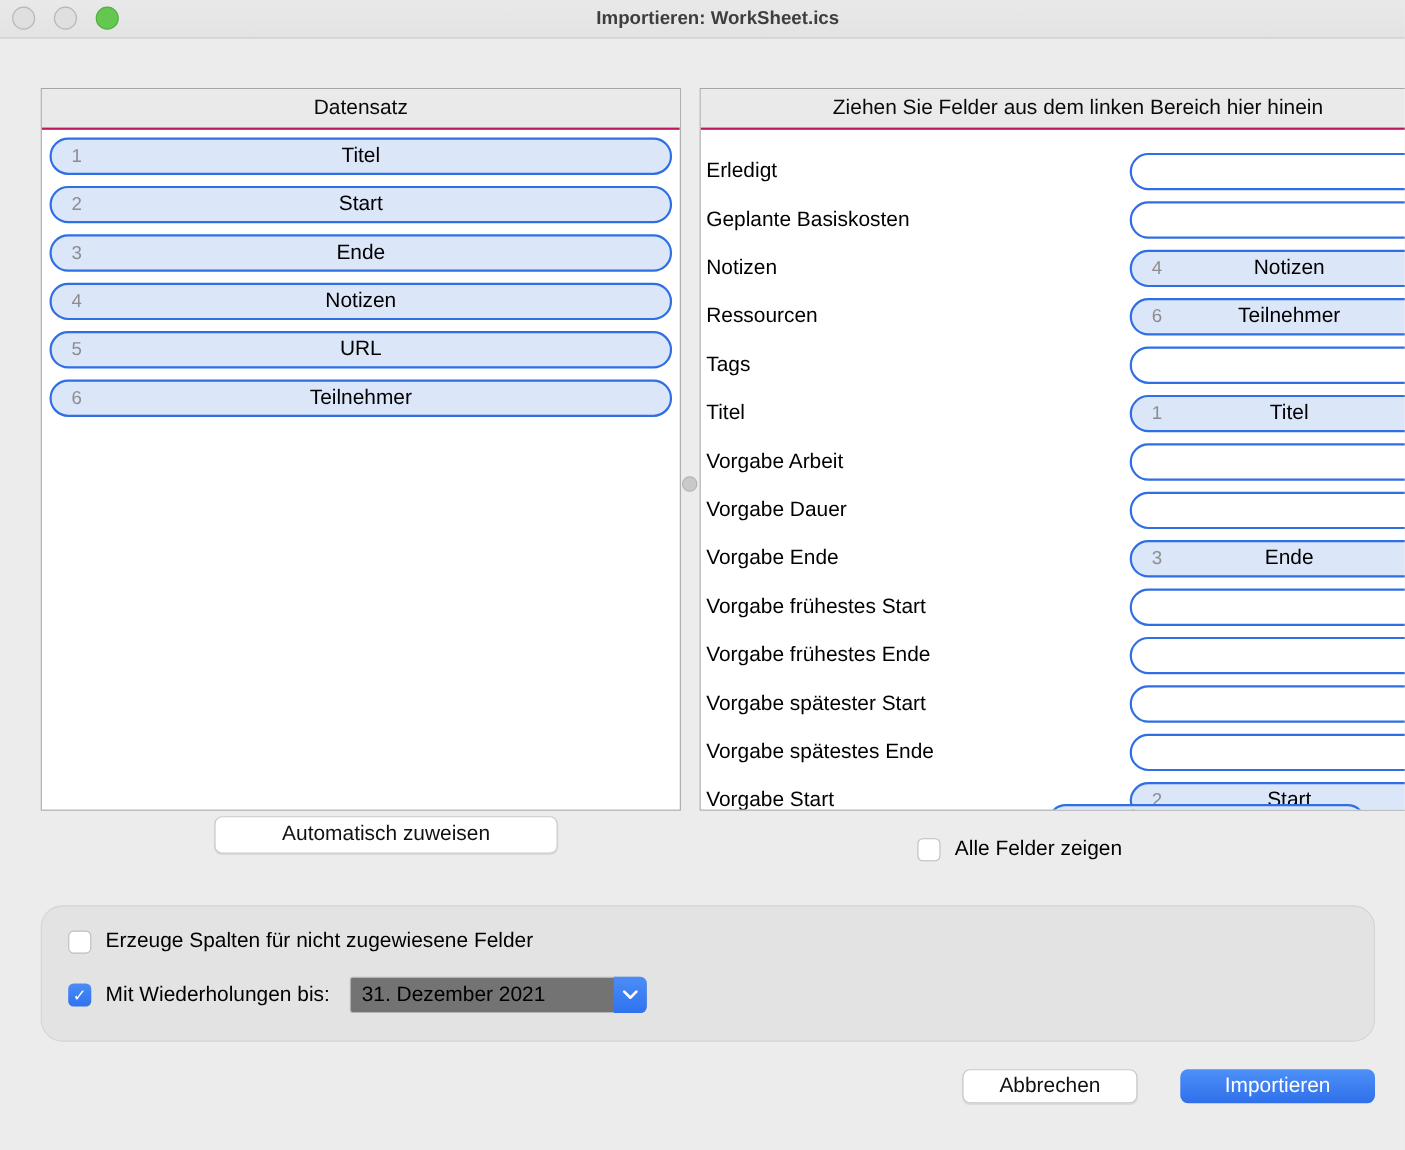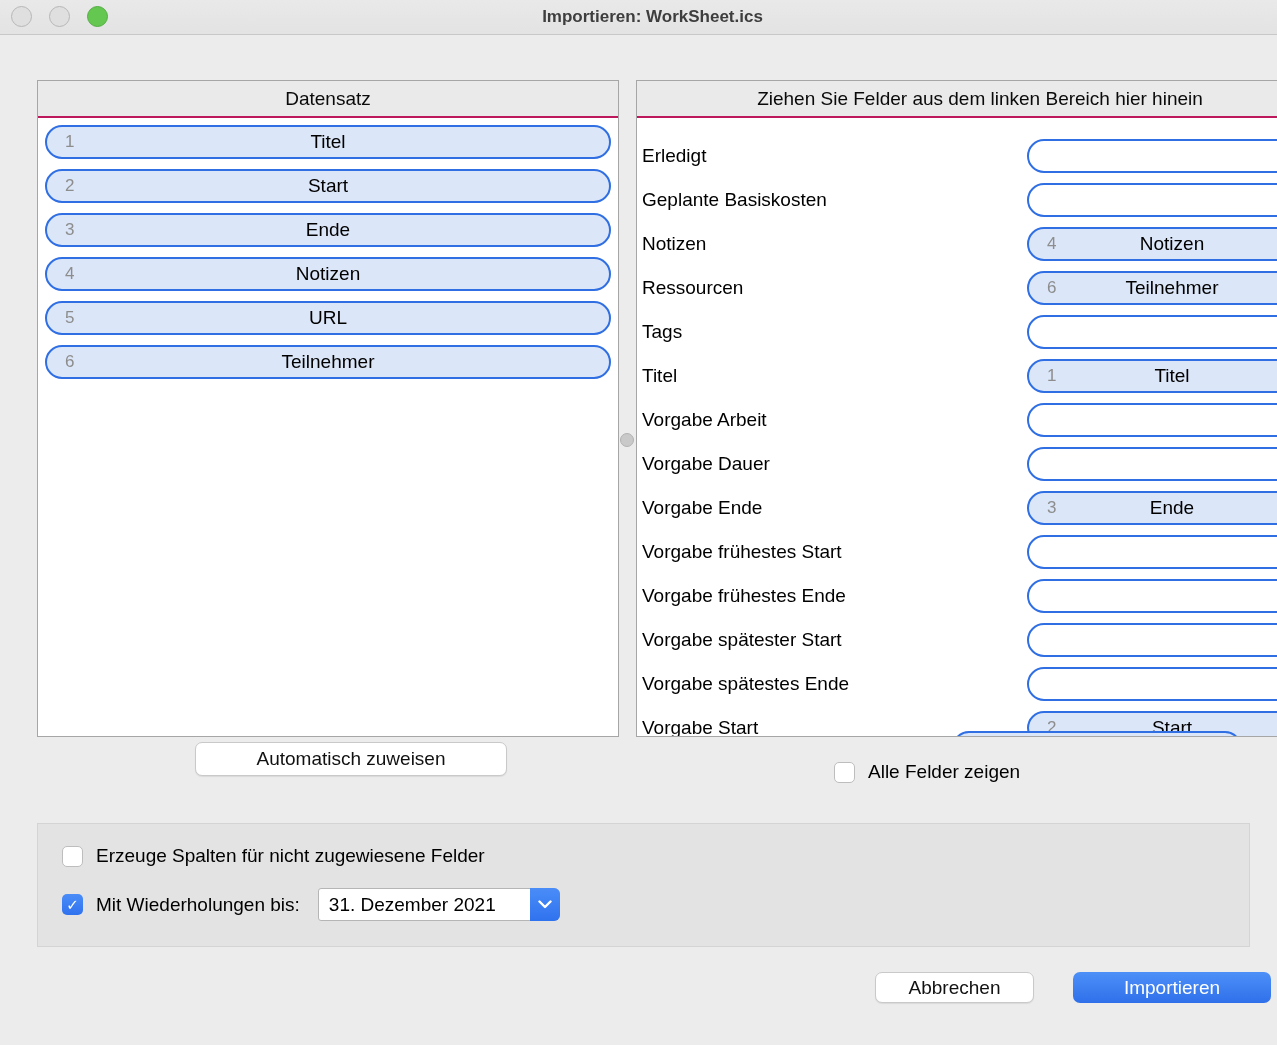--- a/index.html
+++ b/index.html
@@ -80,43 +80,43 @@
   }
   .btn.plain{
     background:#fff;border:1px solid #c9c9c9;color:#111;
     box-shadow:0 1px 1px rgba(0,0,0,0.08);
   }
   .btn.primary{
     background:linear-gradient(180deg,#4d90f8,#2f70ea);border:none;color:#fff;
   }
   #auto-assign{left:195px;top:714px;width:312px;height:34px;margin-top:28px;}
   #cancel-btn{left:875px;top:972px;width:159px;height:31px;}
-  #import-btn{left:1073px;top:972px;width:198px;height:31px;}
+  #import-btn{left:1073px;top:972px;width:177px;height:31px;}
   .checkrow{position:absolute;display:flex;align-items:center;gap:13px;}
   .checkbox{
     width:21px;height:21px;border-radius:5px;box-sizing:border-box;flex:none;
     background:#fff;border:1.5px solid #bdbdbd;cursor:pointer;
     display:flex;align-items:center;justify-content:center;
   }
   .checkbox.checked{
     background:linear-gradient(180deg,#4a8df8,#2f72ee);border:none;
     color:#fff;font-size:15px;font-weight:bold;
   }
   .checklabel{font-size:19px;color:#000;}
   #show-all{left:834px;top:761px;}
   
   .options-box{
     position:absolute;left:37px;top:823px;width:1213px;height:124px;
-    background:#e3e3e3;border:1px solid #d4d4d4;border-radius:0;box-sizing:border-box;
+    background:#e3e3e3;border:1px solid #d4d4d4;border-radius:20px;box-sizing:border-box;
   }
   #opt-create{left:24px;top:21px;position:absolute;}
   #opt-repeat{left:24px;top:64px;position:absolute;}
   .combo{
-    position:relative;width:242px;height:33px;margin-left:5px;
-    background:#ffffff;border:1px solid #b5b5b5;box-sizing:border-box;
+    position:relative;width:270px;height:33px;margin-left:5px;
+    background:#737373;border:1px solid #b5b5b5;box-sizing:border-box;
     border-radius:3px 6px 6px 3px;cursor:pointer;
   }
   .combo .value{
     position:absolute;left:10px;top:50%;transform:translateY(-50%);
     font-size:19px;color:#000;white-space:nowrap;
   }
   .combo .dd{
     position:absolute;right:-1px;top:-1px;bottom:-1px;width:30px;
     background:linear-gradient(180deg,#4a8df8,#2f72ee);
     border-radius:0 6px 6px 0;

